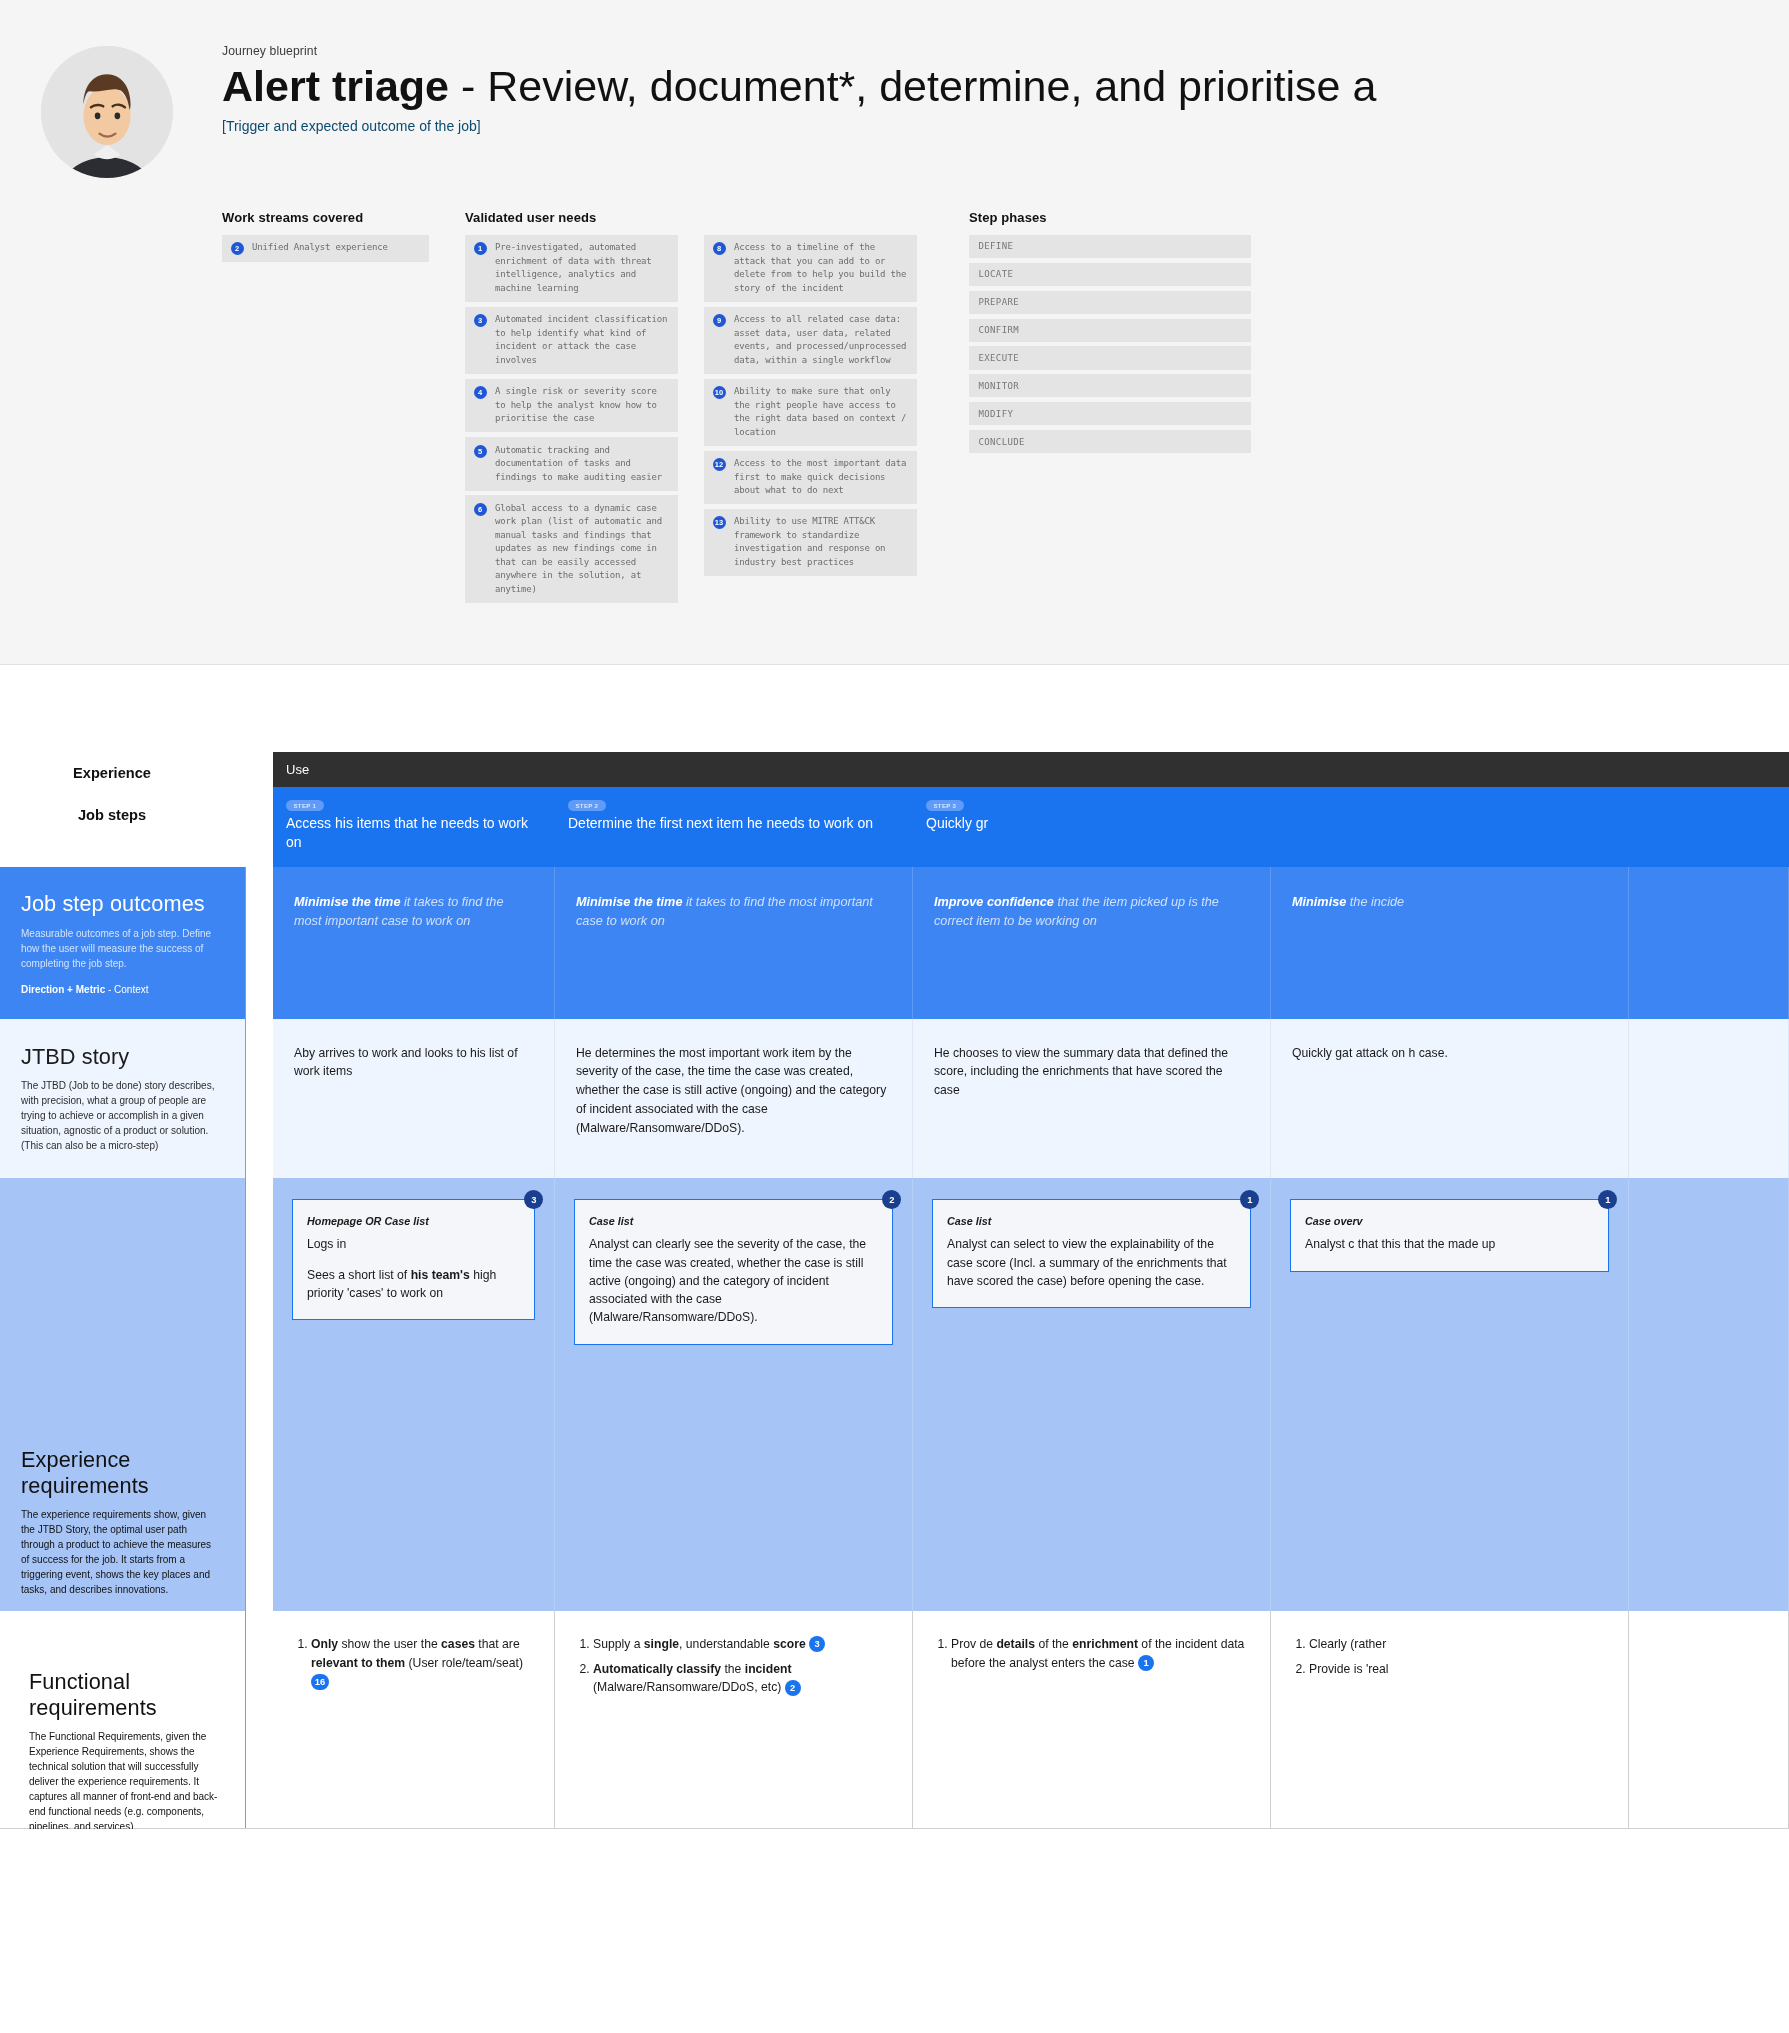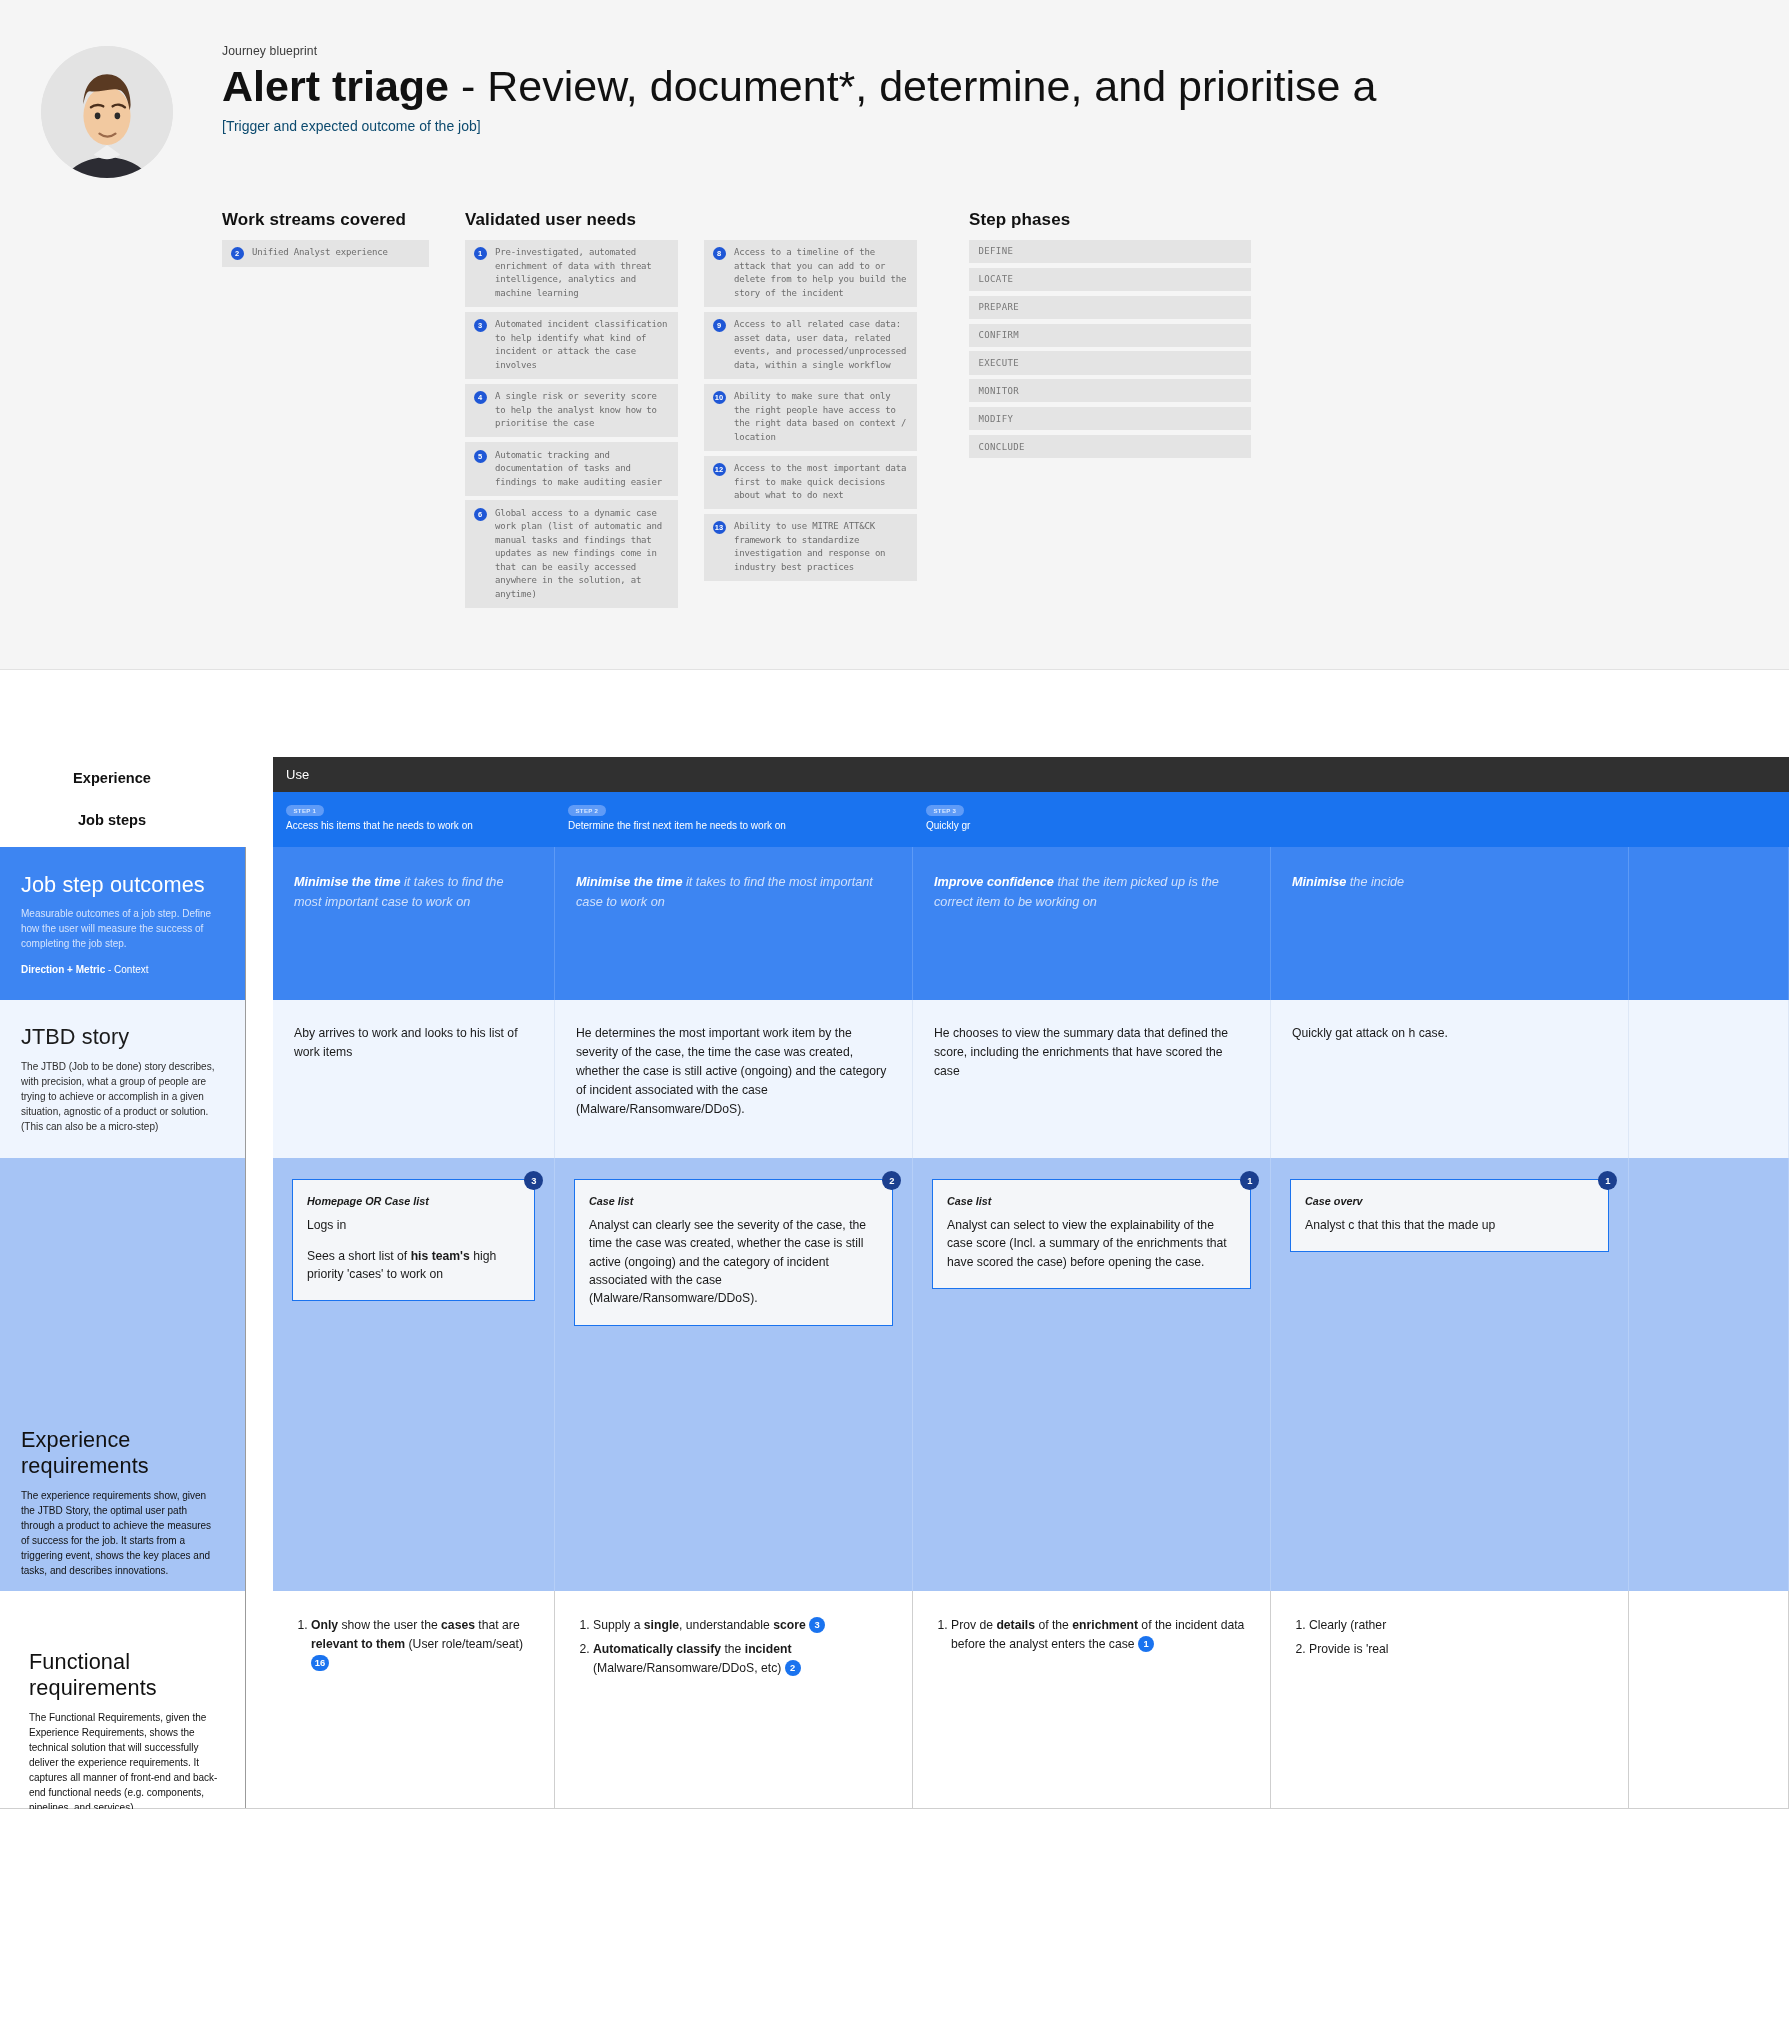--- a/index.html
+++ b/index.html
@@ -62,21 +62,21 @@
     display: flex;
     padding-left: 222px;
     margin-top: 32px;
     gap: 0;
   }
   .meta-col { }
   .meta-col.ws { width: 207px; margin-right: 36px; }
   .meta-col.vun { width: 452px; margin-right: 26px; display:flex; gap: 26px; }
   .meta-col.phases { width: 282px; margin-left: 26px; }
   .meta-h {
-    font-size: 17px;
+    font-size: 13px;
     font-weight: 700;
     color: #111;
     margin-bottom: 10.4px;
     letter-spacing: 0.1px;
   }
   .chip {
     background: #e4e4e4;
     padding: 6.6px 8.5px;
     display: flex;
     align-items: flex-start;
@@ -149,21 +149,21 @@
     display: inline-block;
     background: #5f9bf7;
     color: #d8e8ff;
     border-radius: 9.4px;
     font-size: 6.1px;
     letter-spacing: 0.3px;
     padding: 1.9px 7.5px 1.9px 7.5px;
     margin-bottom: 2.8px;
     font-weight: 700;
   }
-  .band-blue .step-text { font-size: 10px; line-height: 1.35; }
+  .band-blue .step-text { font-size: 14px; line-height: 1.35; }
 
   
   .sec-label {
     padding: 24.5px 24.5px 24.5px 21px;
   }
   .sec-title {
     font-size: 21.7px;
     font-weight: 400;
     margin-bottom: 8.5px;
     letter-spacing: 0.1px;

